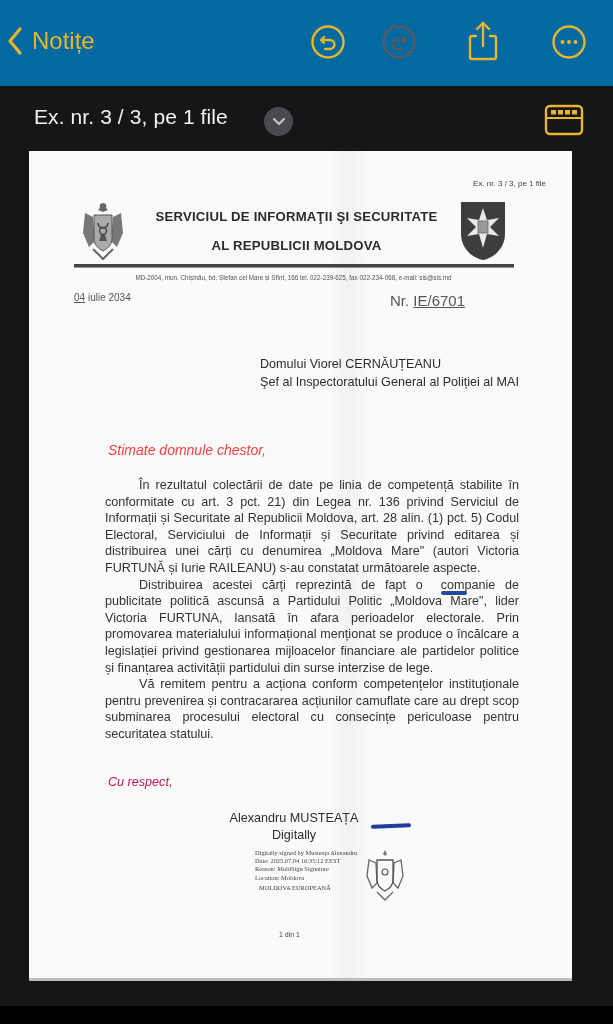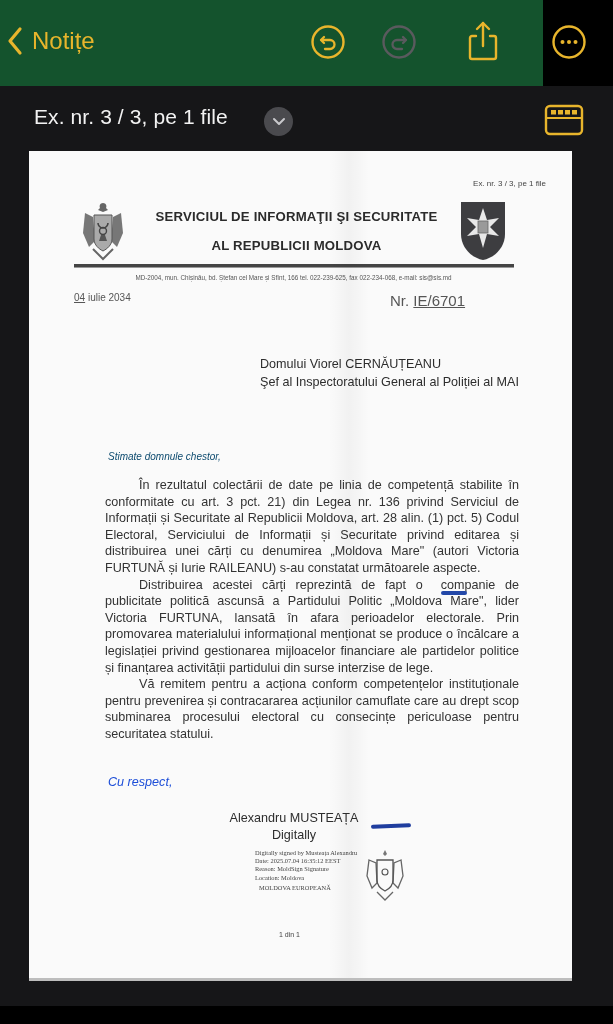--- a/index.html
+++ b/index.html
@@ -1,19 +1,19 @@
 <!DOCTYPE html>
 <html><head>
   <meta charset="utf-8">
   <style>
     * { box-sizing: border-box; margin: 0; padding: 0; }
     html, body { width: 613px; height: 1024px; background: #000; overflow: hidden; }
     body { font-family: "Liberation Sans", sans-serif; position: relative; }
 
-    .topbar { position: absolute; left: 0; top: 0; width: 543px; height: 86px; background: #14532d; }
+    .topbar { position: absolute; left: 0; top: 0; width: 613px; height: 86px; background: #0369a1; }
     .back-btn { position: absolute; left: 6px; top: 24px; height: 34px; display: flex; align-items: center; color: #e8b52c; font-size: 24px; cursor: pointer; }
     .back-btn svg { margin-right: 8px; }
     .tb-icon { position: absolute; top: 24px; width: 36px; height: 36px; cursor: pointer; }
 
     .subbar { position: absolute; left: 0; top: 86px; width: 613px; height: 60px; background: #161618; }
     .doc-title { position: absolute; left: 34px; top: 19px; color: #f2f2f2; font-size: 21px; letter-spacing: 0.1px; }
     .title-chev { position: absolute; left: 264px; top: 107px; width: 29px; height: 29px; border-radius: 50%; background: #4a4a4e; display: flex; align-items: center; justify-content: center; }
     .scan-btn { position: absolute; left: 544px; top: 104px; width: 40px; height: 32px; }
 
     .viewer { position: absolute; left: 0; top: 146px; width: 613px; height: 860px; background: #161618; }
@@ -32,28 +32,28 @@
     .header-rule { position: absolute; left: 45px; top: 113px; width: 440px; height: 4px; background: #444; border-bottom: 1px solid #999; }
     .address { position: absolute; left: 0; width: 100%; top: 123px; text-align: center; font-size: 6.3px; color: #555; padding-right: 14px; }
 
     .date { position: absolute; left: 45px; top: 141px; font-size: 10px; color: #555; }
     .date u { text-decoration: underline; margin-top: 25px; }
     .regnr { position: absolute; left: 361px; top: 141px; font-size: 15px; color: #555; }
     .regnr span.val { text-decoration: underline; padding-right: 10px; }
 
     .addressee { position: absolute; left: 231px; top: 204px; font-size: 12.6px; color: #2d2d2d; line-height: 18px; }
 
-    .salutation { position: absolute; left: 79px; top: 300px; font-style: italic; font-size: 10px; color: #0c4a6e; }
+    .salutation { position: absolute; left: 79px; top: 291px; font-style: italic; font-size: 14px; color: #ef4444; }
 
     .body-text { position: absolute; left: 76px; top: 326px; width: 414px; font-size: 12.6px; color: #333; line-height: 16.6px; text-align: justify; }
     .body-text p { text-indent: 34px; }
     .body-text .hl { position: relative; margin-left: 8px; }
     .body-text .hl::after { content: ""; position: absolute; left: 0; bottom: -3px; width: 26px; height: 4px; background: #2348a8; border-radius: 2px; }
 
-    .closing { position: absolute; left: 79px; top: 624px; font-style: italic; font-size: 12.6px; color: #1d4ed8; }
+    .closing { position: absolute; left: 79px; top: 624px; font-style: italic; font-size: 12.6px; color: #be185d; }
 
     .signer { position: absolute; left: 200px; top: 659px; width: 130px; text-align: center; font-size: 12.6px; color: #2d2d2d; line-height: 16.5px; }
     .ink-stroke { position: absolute; left: 342px; top: 673px; width: 40px; height: 4px; background: #1f3d9e; border-radius: 3px; transform: rotate(-2deg); }
     .dsig { position: absolute; left: 226px; top: 698px; font-family: "Liberation Serif", serif; font-size: 6.4px; color: #444; line-height: 8.2px; }
     .dsig .last { margin-top: 2px; padding-left: 4px; }
     .emblem-sig { position: absolute; left: 334px; top: 697px; width: 44px; height: 54px; }
 
     .pagenum { position: absolute; left: 0; width: 100%; top: 780px; text-align: center; font-size: 7px; color: #444; padding-right: 22px; }
   </style>
 </head>

